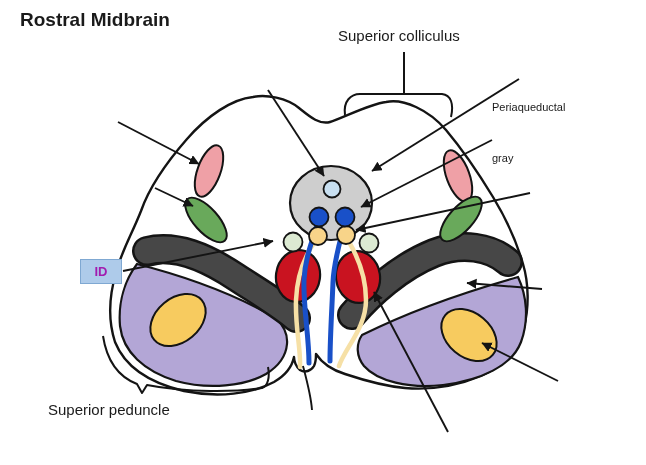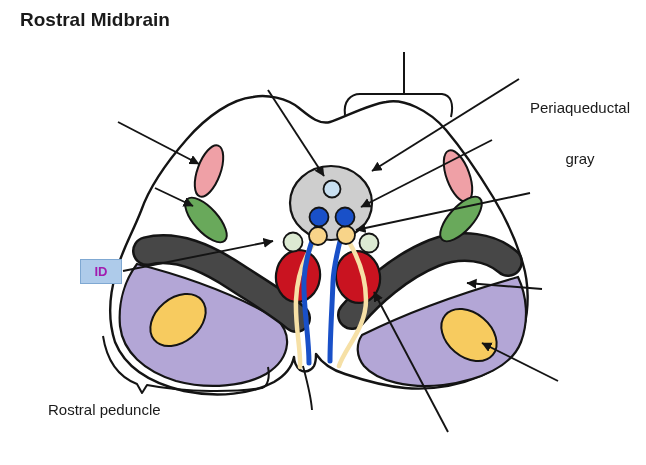--- a/index.html
+++ b/index.html
@@ -2,21 +2,21 @@
 <html><head>
 <meta charset="utf-8">
 <style>
   html,body{margin:0;padding:0;background:#ffffff;}
   body{width:646px;height:465px;overflow:hidden;font-family:"Liberation Sans",sans-serif;}
   #stage{position:relative;width:646px;height:331px;background:#ffffff;}
   #diagram-svg{position:absolute;left:0;top:0;}
   .lbl{position:absolute;color:#1a1a1a;white-space:pre;}
   #page-title{left:20px;top:9px;font-size:19px;font-weight:bold;letter-spacing:0px;}
   #lbl-sc{left:338px;top:27px;font-size:15px;}
-  #lbl-pag{left:516px;top:65px;width:128px;font-size:15px;text-align:center;line-height:17px;}
+  #lbl-pag{left:492px;top:65px;width:128px;font-size:11px;line-height:17px;}
   #lbl-cp{left:48px;top:401px;font-size:15px;}
   #id-box{position:absolute;left:80px;top:259px;width:42px;height:25px;
           background:#AECBEA;border:1.5px solid #7FA8D2;box-sizing:border-box;
           display:flex;align-items:center;justify-content:center;
           font-size:13px;font-weight:bold;color:#a21caf;cursor:pointer;}
 </style>
 </head>
 <body>
 
 <div id="stage">
@@ -86,20 +86,21 @@
     <path d="M 492,140 L 361,207" fill="none" stroke="#141414" stroke-width="1.9" marker-end="url(#arw)"></path>
     <path d="M 530,193 L 356,230" fill="none" stroke="#141414" stroke-width="1.9" marker-end="url(#arw)"></path>
     <path d="M 123,271 L 273,241" fill="none" stroke="#141414" stroke-width="1.9" marker-end="url(#arw)"></path>
     <path d="M 542,289 L 467,283" fill="none" stroke="#141414" stroke-width="1.9" marker-end="url(#arw)"></path>
     <path d="M 448,432 L 374,292" fill="none" stroke="#141414" stroke-width="1.9" marker-end="url(#arw)"></path>
     <path d="M 558,381 L 482,343" fill="none" stroke="#141414" stroke-width="1.9" marker-end="url(#arw)"></path>
     <path d="M 303,366 C 308,385 311,396 312,410" fill="none" stroke="#141414" stroke-width="1.9"></path>
   </svg>
 
   <div class="lbl" id="page-title">Rostral Midbrain</div>
+  <div class="lbl" id="lbl-sc">Superior colliculus</div>
   <div class="lbl" id="lbl-pag">
     <div>Periaqueductal</div>
     <div>gray</div>
   </div>
-  <div class="lbl" id="lbl-cp">Rostral peduncle</div>
+  <div class="lbl" id="lbl-cp">Superior peduncle</div>
   <div id="id-box" style="background:#AECBEA;border-color:#7FA8D2">ID</div>
 
 </div>
 
 </body></html>

